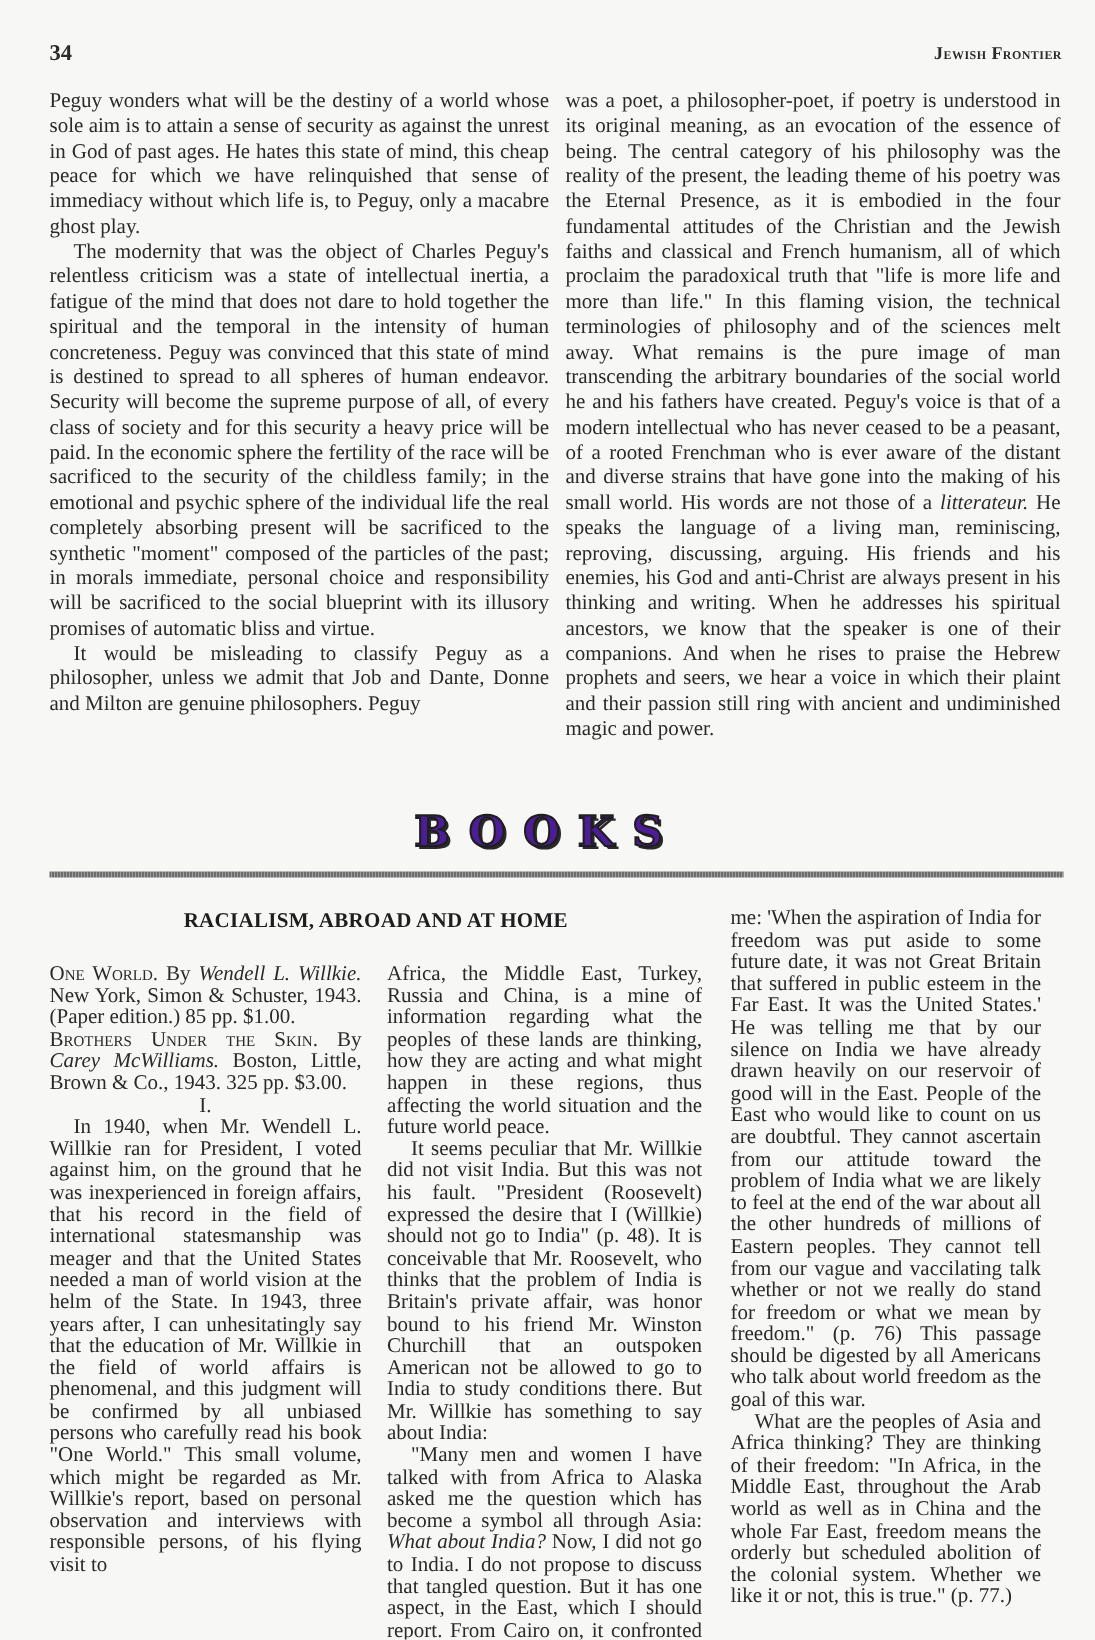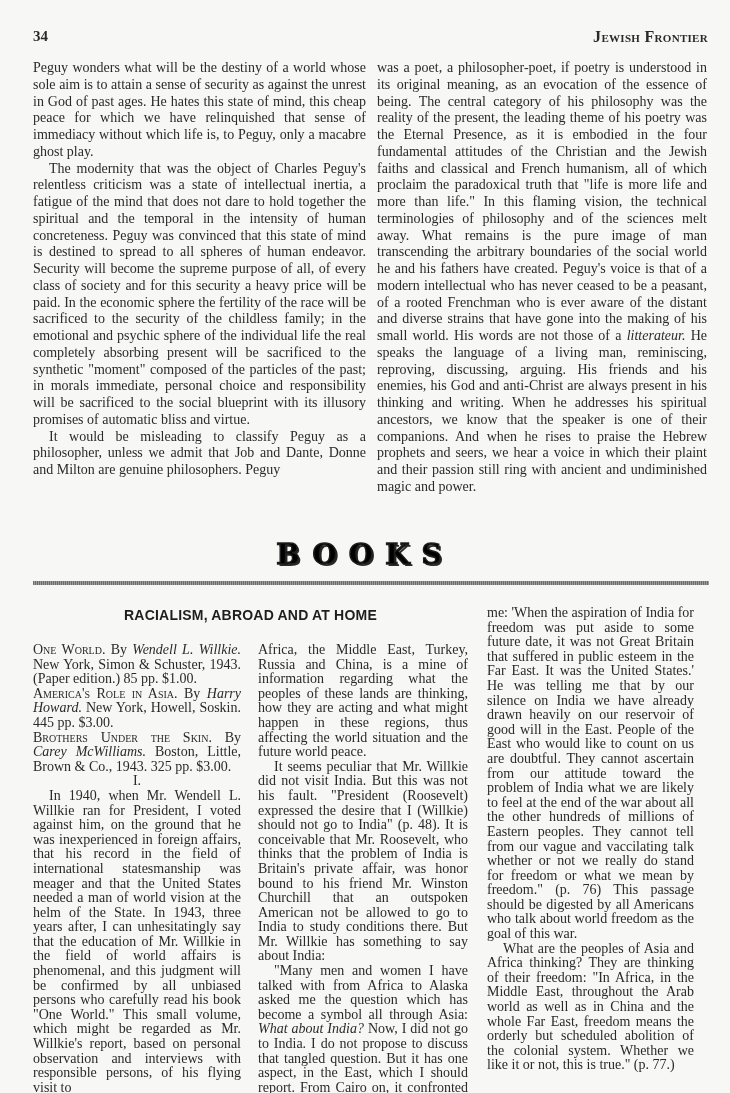--- a/index.html
+++ b/index.html
@@ -8,45 +8,45 @@
       background: #f7f7f5; color: #2a2a2a;
       font-family: "Liberation Serif", "DejaVu Serif", serif;
       position: relative;
     }
     .page-number {
       position: absolute; left: 33px; top: 28px;
       font-size: 15px; font-weight: bold; color: #2a2a2a;
     }
     .running-head {
       position: absolute; right: 22px; top: 28px;
-      font-size: 16px; font-weight: bold; font-variant: small-caps; letter-spacing: 0.3px;
+      font-size: 12px; font-weight: bold; font-variant: small-caps; letter-spacing: 0.3px;
     }
     .col {
       position: absolute; text-align: justify;
       font-size: 14px; line-height: 16.75px; hyphens: none;
     }
     .col p { margin: 0; }
     .col p.indent { text-indent: 16px; }
     #top-left { left: 33px; top: 60px; width: 333px; }
     #top-right { left: 377px; top: 60px; width: 330px; }
 
     .books-title {
       position: absolute; left: 0; width: 730px; top: 538px; text-align: center;
       font-family: "DejaVu Serif", serif; font-weight: bold; font-size: 28px;
-      letter-spacing: 12px; color: #000000;
+      letter-spacing: 12px; color: #4c1d95;
       -webkit-text-stroke: 1.4px #1e1e1e;
       text-shadow: 2px 2px 0 #2a2a2a;
     }
     .books-rule {
       position: absolute; left: 33px; width: 676px; top: 581px; height: 4px;
       background: repeating-linear-gradient(90deg, #6d6d6d 0 1px, #9c9c9c 1px 2px);
     }
     .review-title {
       position: absolute; left: 33px; width: 435px; top: 607px; text-align: center;
-      font-family: Liberation Sans, sans-serif; font-weight: bold; font-size: 14px;
+      font-family: Liberation Serif, serif; font-weight: bold; font-size: 14px;
       letter-spacing: 0.2px; color: #1e1e1e;
     }
     .bcol { font-size: 14px; line-height: 14.6px; }
     #b-col1 { left: 33px; top: 643px; width: 208px; }
     #b-col2 { left: 258px; top: 643px; width: 210px; }
     #b-col3 { left: 487px; top: 606px; width: 207px; }
     .book-entry { margin: 0 0 2px 0; text-indent: 0; }
     .book-entry .bt { font-variant: small-caps; }
     .book-entry .au { font-style: italic; }
     .sec-num { text-align: center; margin: 20px 0 2px 0; }
@@ -69,21 +69,20 @@
   <p><span>was a poet, a philosopher-poet, if poetry is understood in its original meaning, as an evocation of the essence of being. The central category of his philosophy was the reality of the present, the leading theme of his poetry was the Eternal Presence, as it is embodied in the four fundamental attitudes of the Christian and the Jewish faiths and classical and French humanism, all of which proclaim the paradoxical truth that "life is more life and more than life." In this flaming vision, the technical terminologies of philosophy and of the sciences melt away. What remains is the pure image of man transcending the arbitrary boundaries of the social world he and his fathers have created. Peguy's voice is that of a modern intellectual who has never ceased to be a peasant, of a rooted Frenchman who is ever aware of the distant and diverse strains that have gone into the making of his small world. His words are not those of a </span><i>litterateur.</i><span> He speaks the language of a living man, reminiscing, reproving, discussing, arguing. His friends and his enemies, his God and anti-Christ are always present in his thinking and writing. When he addresses his spiritual ancestors, we know that the speaker is one of their companions. And when he rises to praise the Hebrew prophets and seers, we hear a voice in which their plaint and their passion still ring with ancient and undiminished magic and power.</span></p>
 </div>
 
 <div class="books-title">BOOKS</div>
 <div class="books-rule"></div>
 
 <div class="review-title">RACIALISM, ABROAD AND AT HOME</div>
 
 <div id="b-col1" class="col bcol">
   <p class="book-entry"><span class="bt">One World.</span><span> By </span><span class="au">Wendell L. Willkie.</span><span> New York, Simon &amp; Schuster, 1943. (Paper edition.) 85 pp. $1.00.</span></p>
-  <p class="book-entry"><span class="bt">America's Role in Asia.</span><span> By </span><span class="au">Harry Howard.</span><span> New York, Howell, Soskin. 445 pp. $3.00.</span></p>
   <p class="book-entry"><span class="bt">Brothers Under the Skin.</span><span> By </span><span class="au">Carey McWilliams.</span><span> Boston, Little, Brown &amp; Co., 1943. 325 pp. $3.00.</span></p>
   <p class="sec-num">I.</p>
   <p class="indent">In 1940, when Mr. Wendell L. Willkie ran for President, I voted against him, on the ground that he was inexperienced in foreign affairs, that his record in the field of international statesmanship was meager and that the United States needed a man of world vision at the helm of the State. In 1943, three years after, I can unhesitatingly say that the education of Mr. Willkie in the field of world affairs is phenomenal, and this judgment will be confirmed by all unbiased persons who carefully read his book "One World." This small volume, which might be regarded as Mr. Willkie's report, based on personal observation and interviews with responsible persons, of his flying visit to</p>
 </div>
 
 <div id="b-col2" class="col bcol">
   <p>Africa, the Middle East, Turkey, Russia and China, is a mine of information regarding what the peoples of these lands are thinking, how they are acting and what might happen in these regions, thus affecting the world situation and the future world peace.</p>
   <p class="indent gap">It seems peculiar that Mr. Willkie did not visit India. But this was not his fault. "President (Roosevelt) expressed the desire that I (Willkie) should not go to India" (p. 48). It is conceivable that Mr. Roosevelt, who thinks that the problem of India is Britain's private affair, was honor bound to his friend Mr. Winston Churchill that an outspoken American not be allowed to go to India to study conditions there. But Mr. Willkie has something to say about India:</p>
   <p class="indent"><span>"Many men and women I have talked with from Africa to Alaska asked me the question which has become a symbol all through Asia: </span><i>What about India?</i><span> Now, I did not go to India. I do not propose to discuss that tangled question. But it has one aspect, in the East, which I should report. From Cairo on, it confronted me at every turn. The wisest men in China said to</span></p>
 </div>

